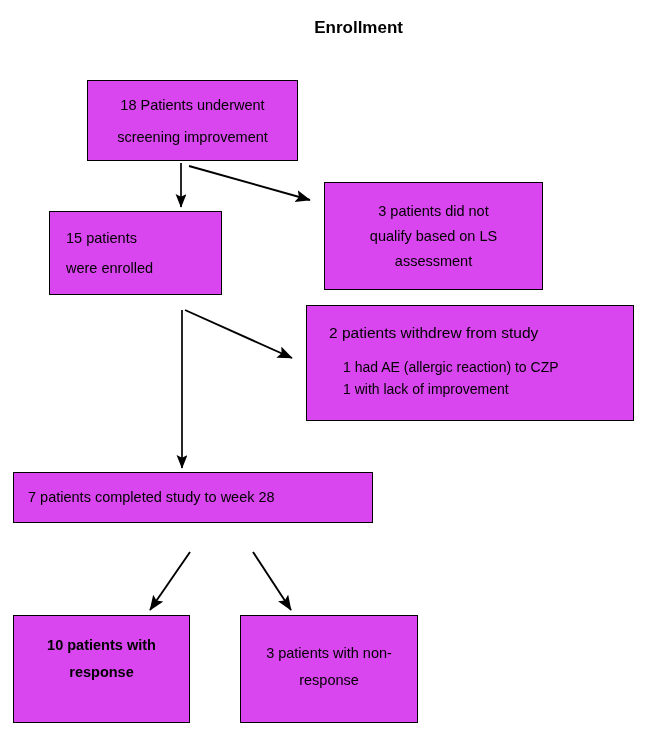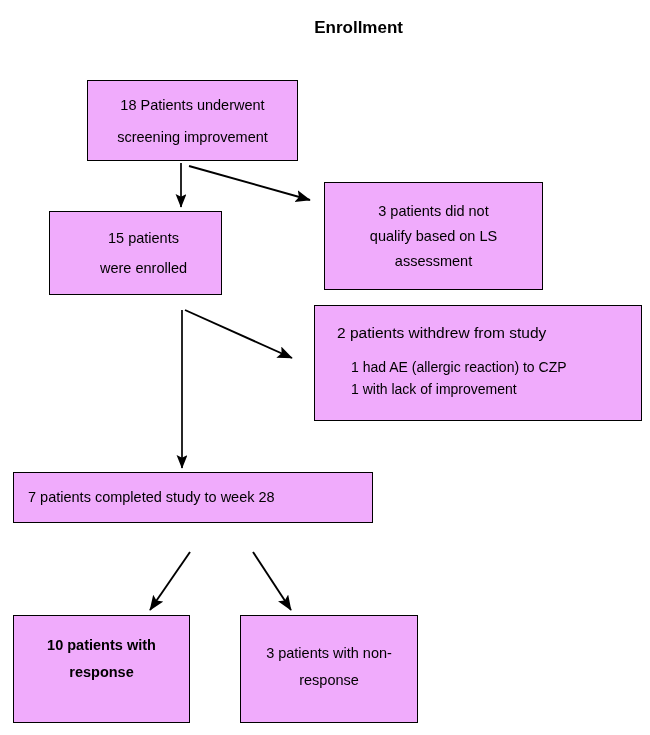--- a/index.html
+++ b/index.html
@@ -25,39 +25,39 @@
     font-size: 17px;
     line-height: 20px;
     letter-spacing: 0px;
     white-space: nowrap;
     color: #000000;
   }
   .node {
     position: absolute;
     box-sizing: border-box;
     border: 1.6px solid #000000;
-    background: #f0abfc;
+    background: #d946ef;
     display: flex;
     flex-direction: column;
     justify-content: center;
   }
   .node .line {
     font-size: 14.5px;
     line-height: 25px;
     color: #000000;
     white-space: nowrap;
   }
   .node.center .line { text-align: center; }
-  .node.left   .line { text-align: center; }
+  .node.left   .line { text-align: left; }
 
   
   #node-screening .line { line-height: 32px; }
   #node-enrolled  { padding-left: 16px; }
   #node-enrolled .line { line-height: 30px; }
-  #node-withdrew  { padding-left: 22px; margin-left: 8px; }
+  #node-withdrew  { padding-left: 22px; }
   #node-withdrew .head {
     font-size: 15.5px;
     line-height: 22px;
     margin-bottom: 12px;
     text-align: left;
     white-space: nowrap;
   }
   #node-withdrew .sub {
     font-size: 14px;
     line-height: 22px;

